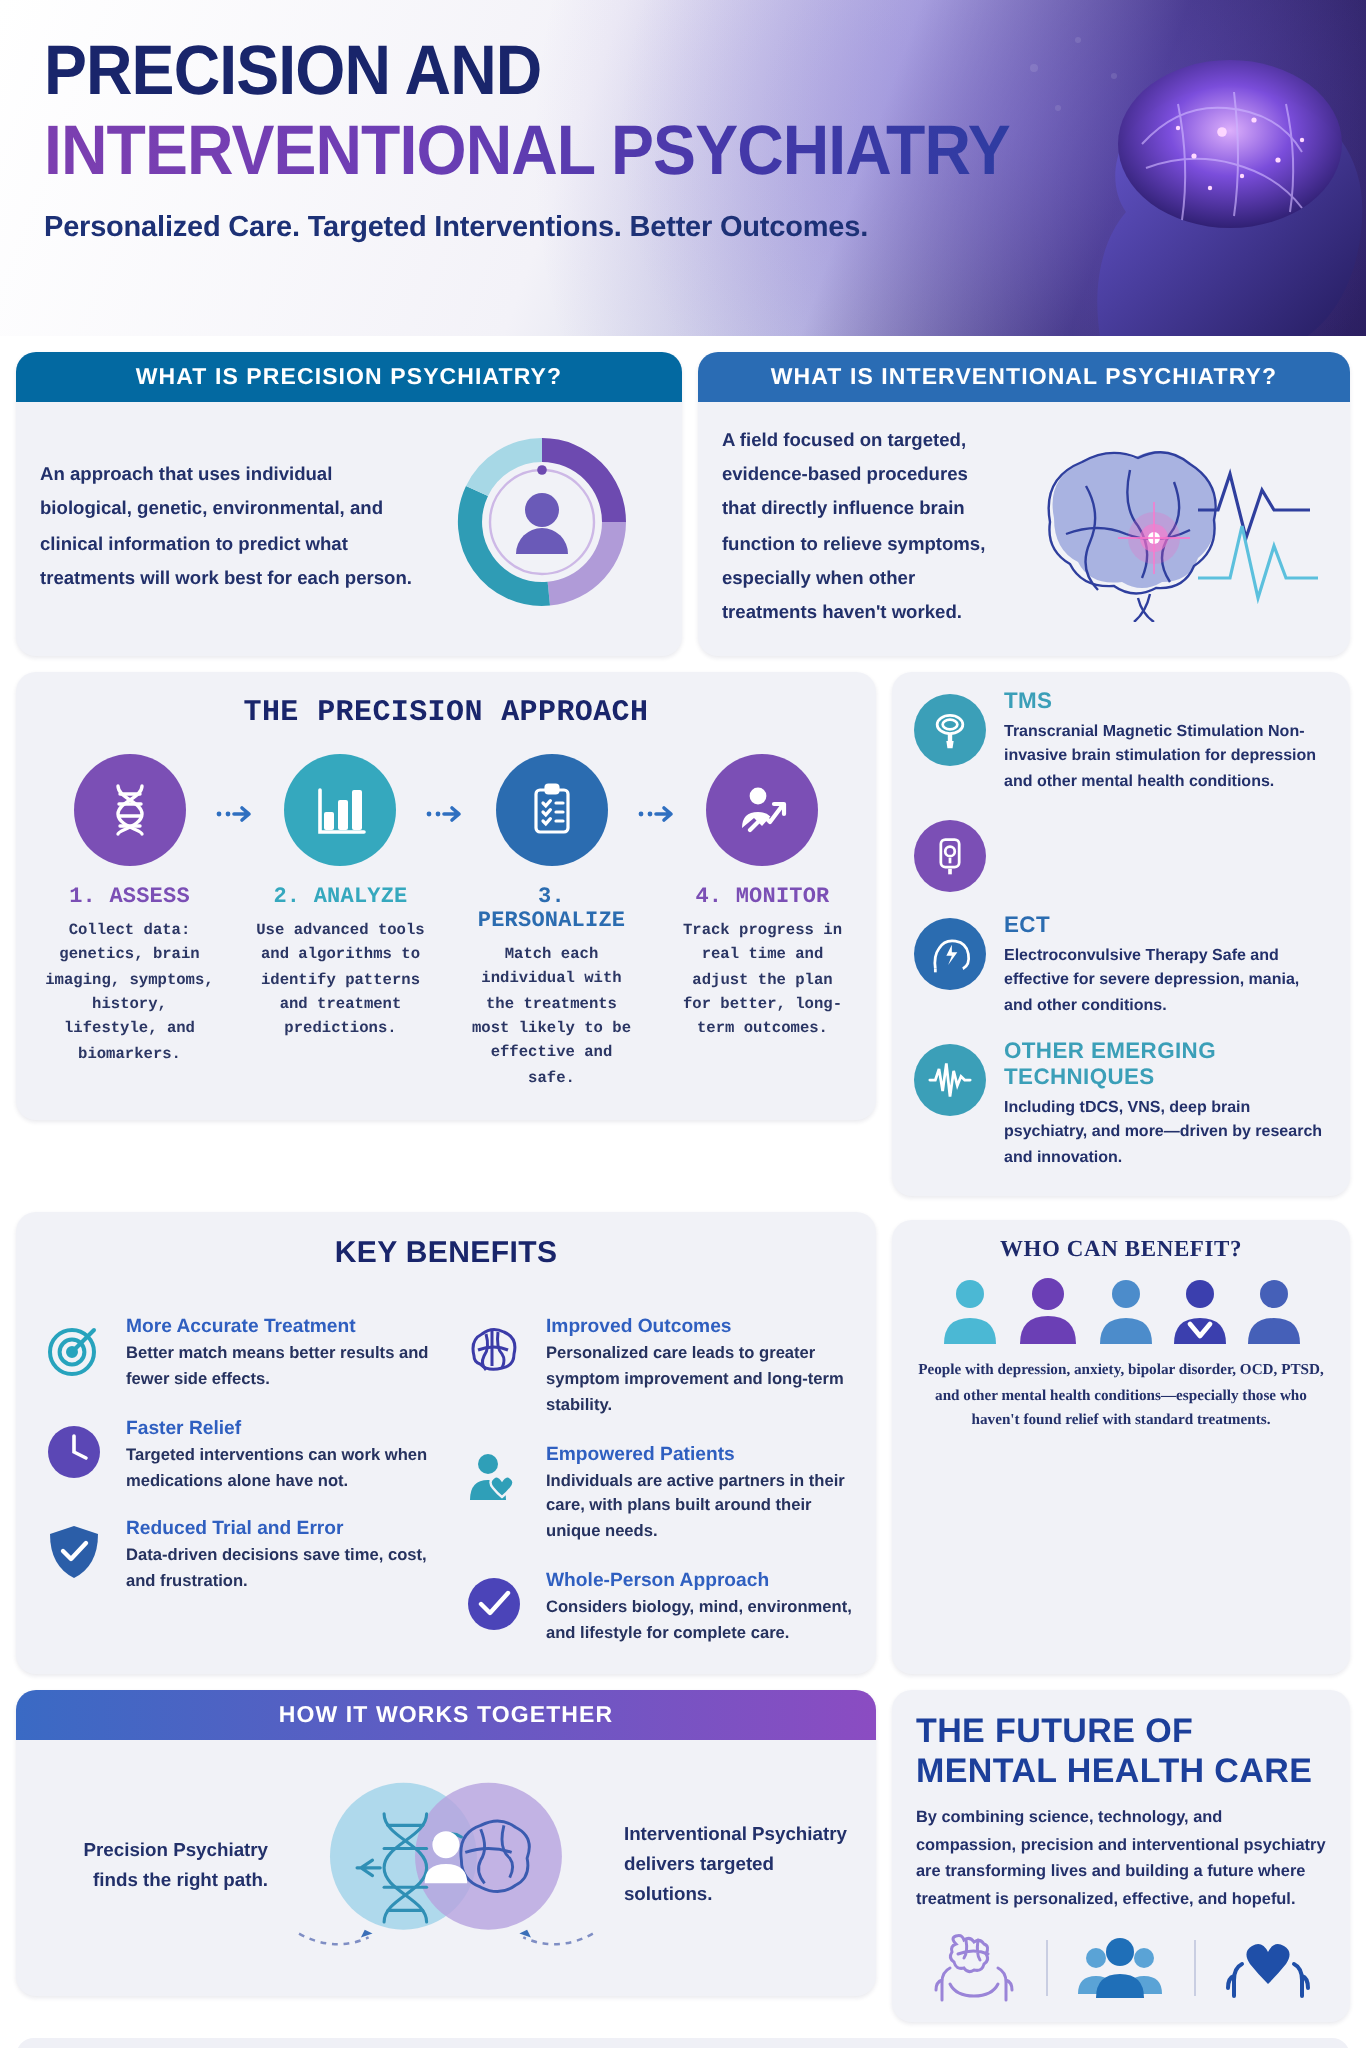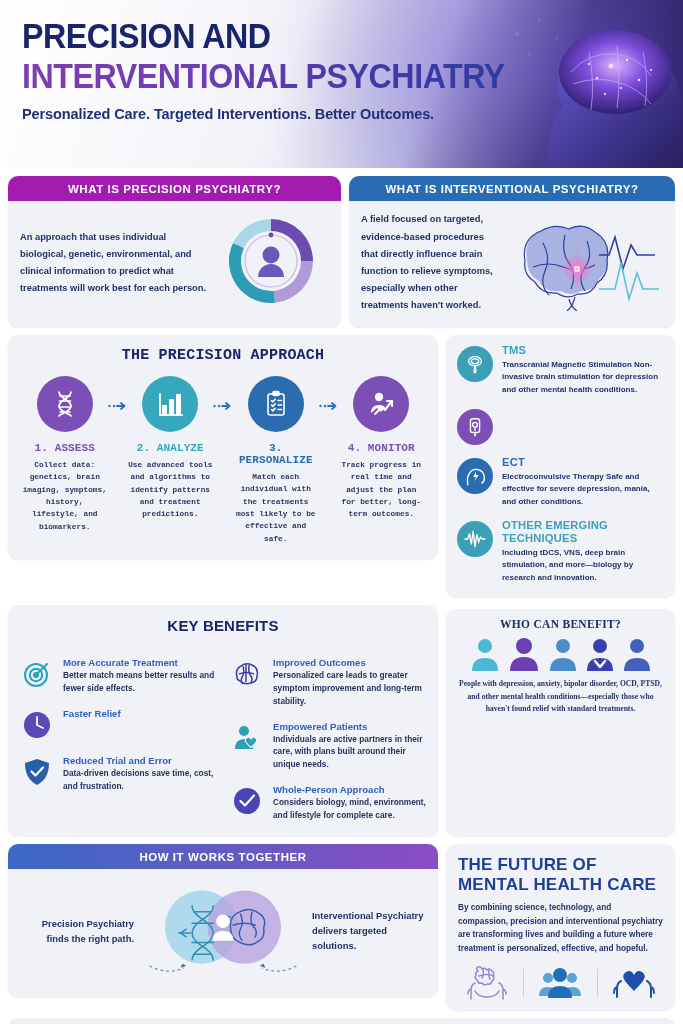--- a/index.html
+++ b/index.html
@@ -50,21 +50,21 @@
   .wrap { padding: 0 8px; }
   .row { display: flex; gap: 8px; }
   .card {
     background: #f1f2f7; border-radius: 10px; overflow: hidden;
     box-shadow: 0 1px 2px rgba(40,40,80,.10);
   }
   .card-head {
     color: #fff; font-size: 11.5px; font-weight: 700; letter-spacing: .55px;
     text-align: center; padding: 7px 4px 6px;
   }
-  .head-purple { background: #a21caf; }
+  .head-purple { background: #0369a1; }
   .head-blue   { background: #2a6cb4; }
   .head-grad   { background: linear-gradient(90deg,#3a6ac4 0%, #8b4cc2 100%); }
   .card-body { padding: 10px 12px 12px; }
 
   
   .top-row { margin-top: 8px; }
   .panel-a { width: 337px; }
   .panel-b { width: 330px; }
   .panel-inner { display: flex; align-items: center; gap: 6px; }
   .panel-copy { font-size: 9.3px; color: #22306a; line-height: 1.85; font-weight: 600; }
@@ -392,21 +392,21 @@
         </div>
 
         <div class="treat-item">
           <div class="treat-ico" style="background:#3B9FB8">
             <svg width="24" height="22" viewBox="0 0 26 24" fill="none" stroke="#fff" stroke-width="1.5" stroke-linecap="round">
               <polyline points="2,12 5,12 7,6 9,18 11,3 13,21 15,7 17,15 19,10 21,12 24,12"></polyline>
             </svg>
           </div>
           <div>
             <div class="treat-name" style="color:#3B9FB8">OTHER EMERGING TECHNIQUES</div>
-            <div class="treat-desc">Including tDCS, VNS, deep brain stimulation, and more—biology by research and innovation.</div>
+            <div class="treat-desc">Including tDCS, VNS, deep brain psychiatry, and more—driven by research and innovation.</div>
           </div>
         </div>
 
       </div>
     </div>
   </div>
 
   <div class="row">
 
     <div class="card benefits">
@@ -431,20 +431,21 @@
 
           <div class="ben-item">
             <div class="ben-ico">
               <svg width="30" height="30" viewBox="0 0 30 30">
                 <circle cx="15" cy="15" r="13" fill="#5B47B5"></circle>
                 <path d="M15 7 L15 15 L21 18" fill="none" stroke="#fff" stroke-width="1.8" stroke-linecap="round"></path>
               </svg>
             </div>
             <div>
               <div class="ben-title">Faster Relief</div>
+              <div class="ben-desc">Targeted interventions can work when medications alone have not.</div>
             </div>
           </div>
 
           <div class="ben-item">
             <div class="ben-ico">
               <svg width="30" height="30" viewBox="0 0 30 30">
                 <path d="M15 2 L27 6 q0 16-12 22 Q3 22 3 6 Z" fill="#2B5EA8"></path>
                 <path d="M9.5 14.5 l4 4 l7.5-8" fill="none" stroke="#fff" stroke-width="2.2" stroke-linecap="round" stroke-linejoin="round"></path>
               </svg>
             </div>

